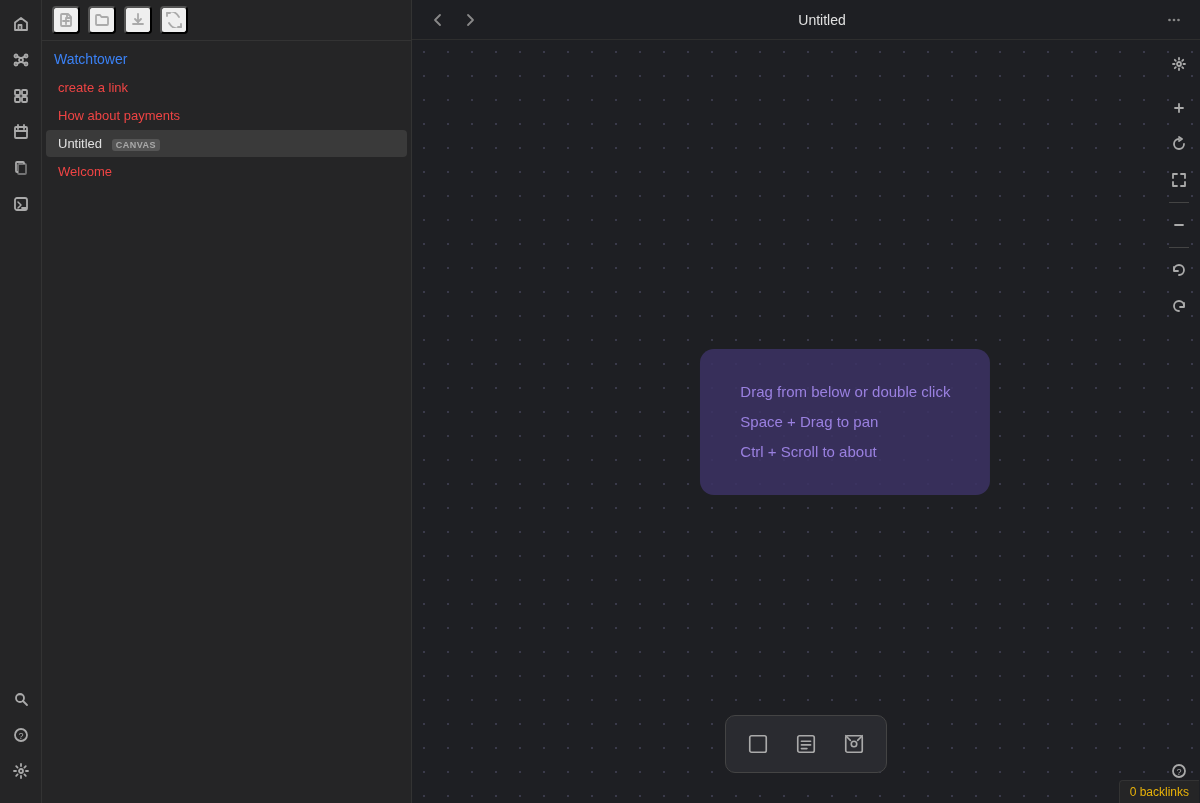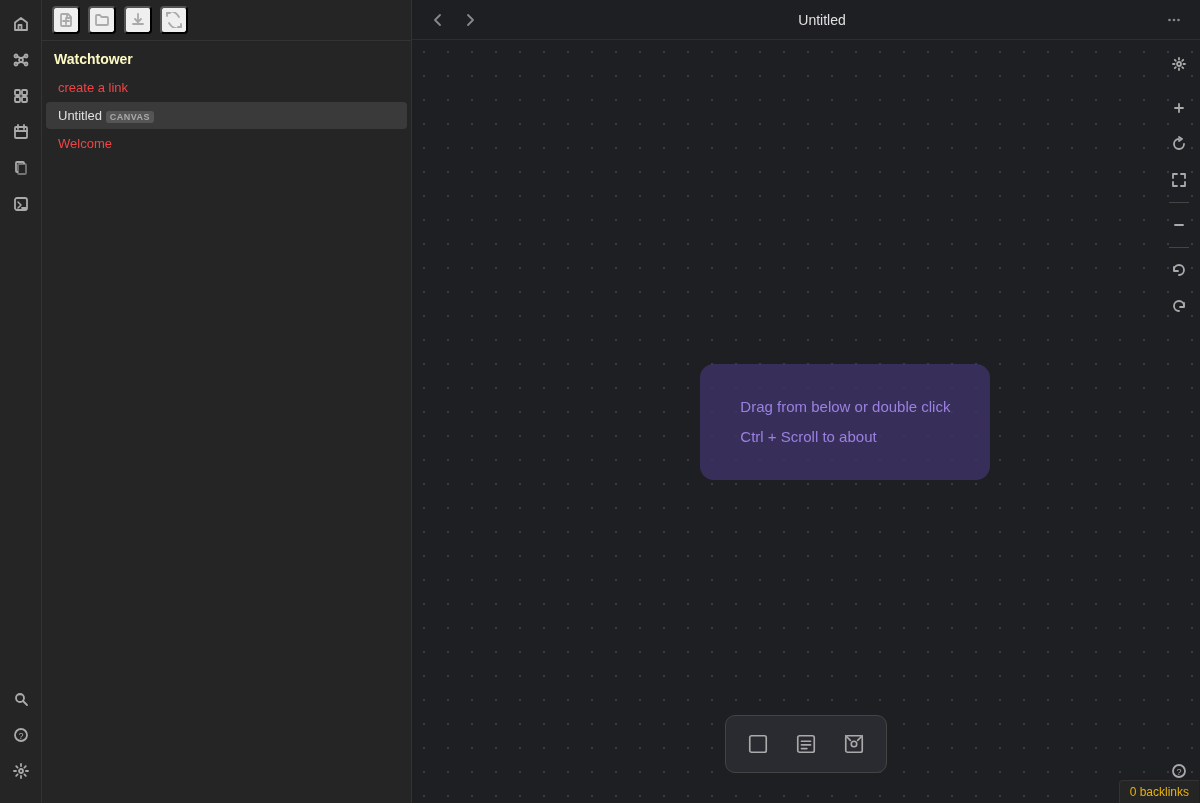--- a/index.html
+++ b/index.html
@@ -75,22 +75,22 @@
       display: flex;
       align-items: center;
       justify-content: center;
       cursor: pointer;
       color: #aaa;
       border-radius: 4px;
       font-size: 14px;
     }
     .sidebar-title {
       font-size: 14px;
-      font-weight: 700;
-      color: #fef9c3;
+      font-weight: 400;
+      color: #3b82f6;
       padding: 10px 12px 6px 12px;
     }
     .sidebar-list {
       list-style: none;
       padding: 0 0 0 0;
     }
     .sidebar-list li {
       padding: 6px 12px;
       font-size: 13px;
       cursor: pointer;
@@ -101,21 +101,21 @@
     .sidebar-list li.active {
       background: #3a3a3a;
       color: #e0e0e0;
     }
     .sidebar-list li .canvas-badge {
       font-size: 9px;
       background: #555;
       color: #aaa;
       border-radius: 3px;
       padding: 1px 4px;
-      margin-left: 0;
+      margin-left: 6px;
       text-transform: uppercase;
       letter-spacing: 0.5px;
       vertical-align: middle;
       font-weight: 600;
     }
 
     
     .main {
       flex: 1;
       display: flex;
@@ -414,20 +414,21 @@
           <polyline points="1,4 1,1 4,1"></polyline>
           <path d="M1 1 Q8 -3 13 5"></path>
           <polyline points="15,12 15,15 12,15"></polyline>
           <path d="M15 15 Q8 19 3 11"></path>
         </svg>
     </button>
   </div>
   <div class="sidebar-title">Watchtower</div>
   <ul class="sidebar-list">
     <li>create a link</li>
+    <li>How about payments</li>
     <li class="active">
       <span>Untitled</span>
       <span class="canvas-badge">CANVAS</span>
     </li>
     <li>Welcome</li>
   </ul>
 </div>
 
 <div class="main">
 
@@ -451,20 +452,21 @@
           <circle cx="8" cy="8" r="1.2" fill="currentColor" stroke="none"></circle>
           <circle cx="12" cy="8" r="1.2" fill="currentColor" stroke="none"></circle>
         </svg>
     </button>
   </div>
 
   <div class="canvas-area">
 
     <div class="canvas-hint">
       <div>Drag from below or double click</div>
+      <div>Space + Drag to pan</div>
       <div>Ctrl + Scroll to about</div>
     </div>
 
     <div class="right-toolbar">
       <div class="right-toolbar-top">
         <button class="rt-btn" title="Settings">
           <svg viewBox="0 0 16 16">
               <circle cx="8" cy="8" r="2"></circle>
               <path d="M8 2v1.5M8 12.5V14M2 8h1.5M12.5 8H14M3.8 3.8l1 1M11.2 11.2l1 1M12.2 3.8l-1 1M4.8 11.2l-1 1"></path>
             </svg>

